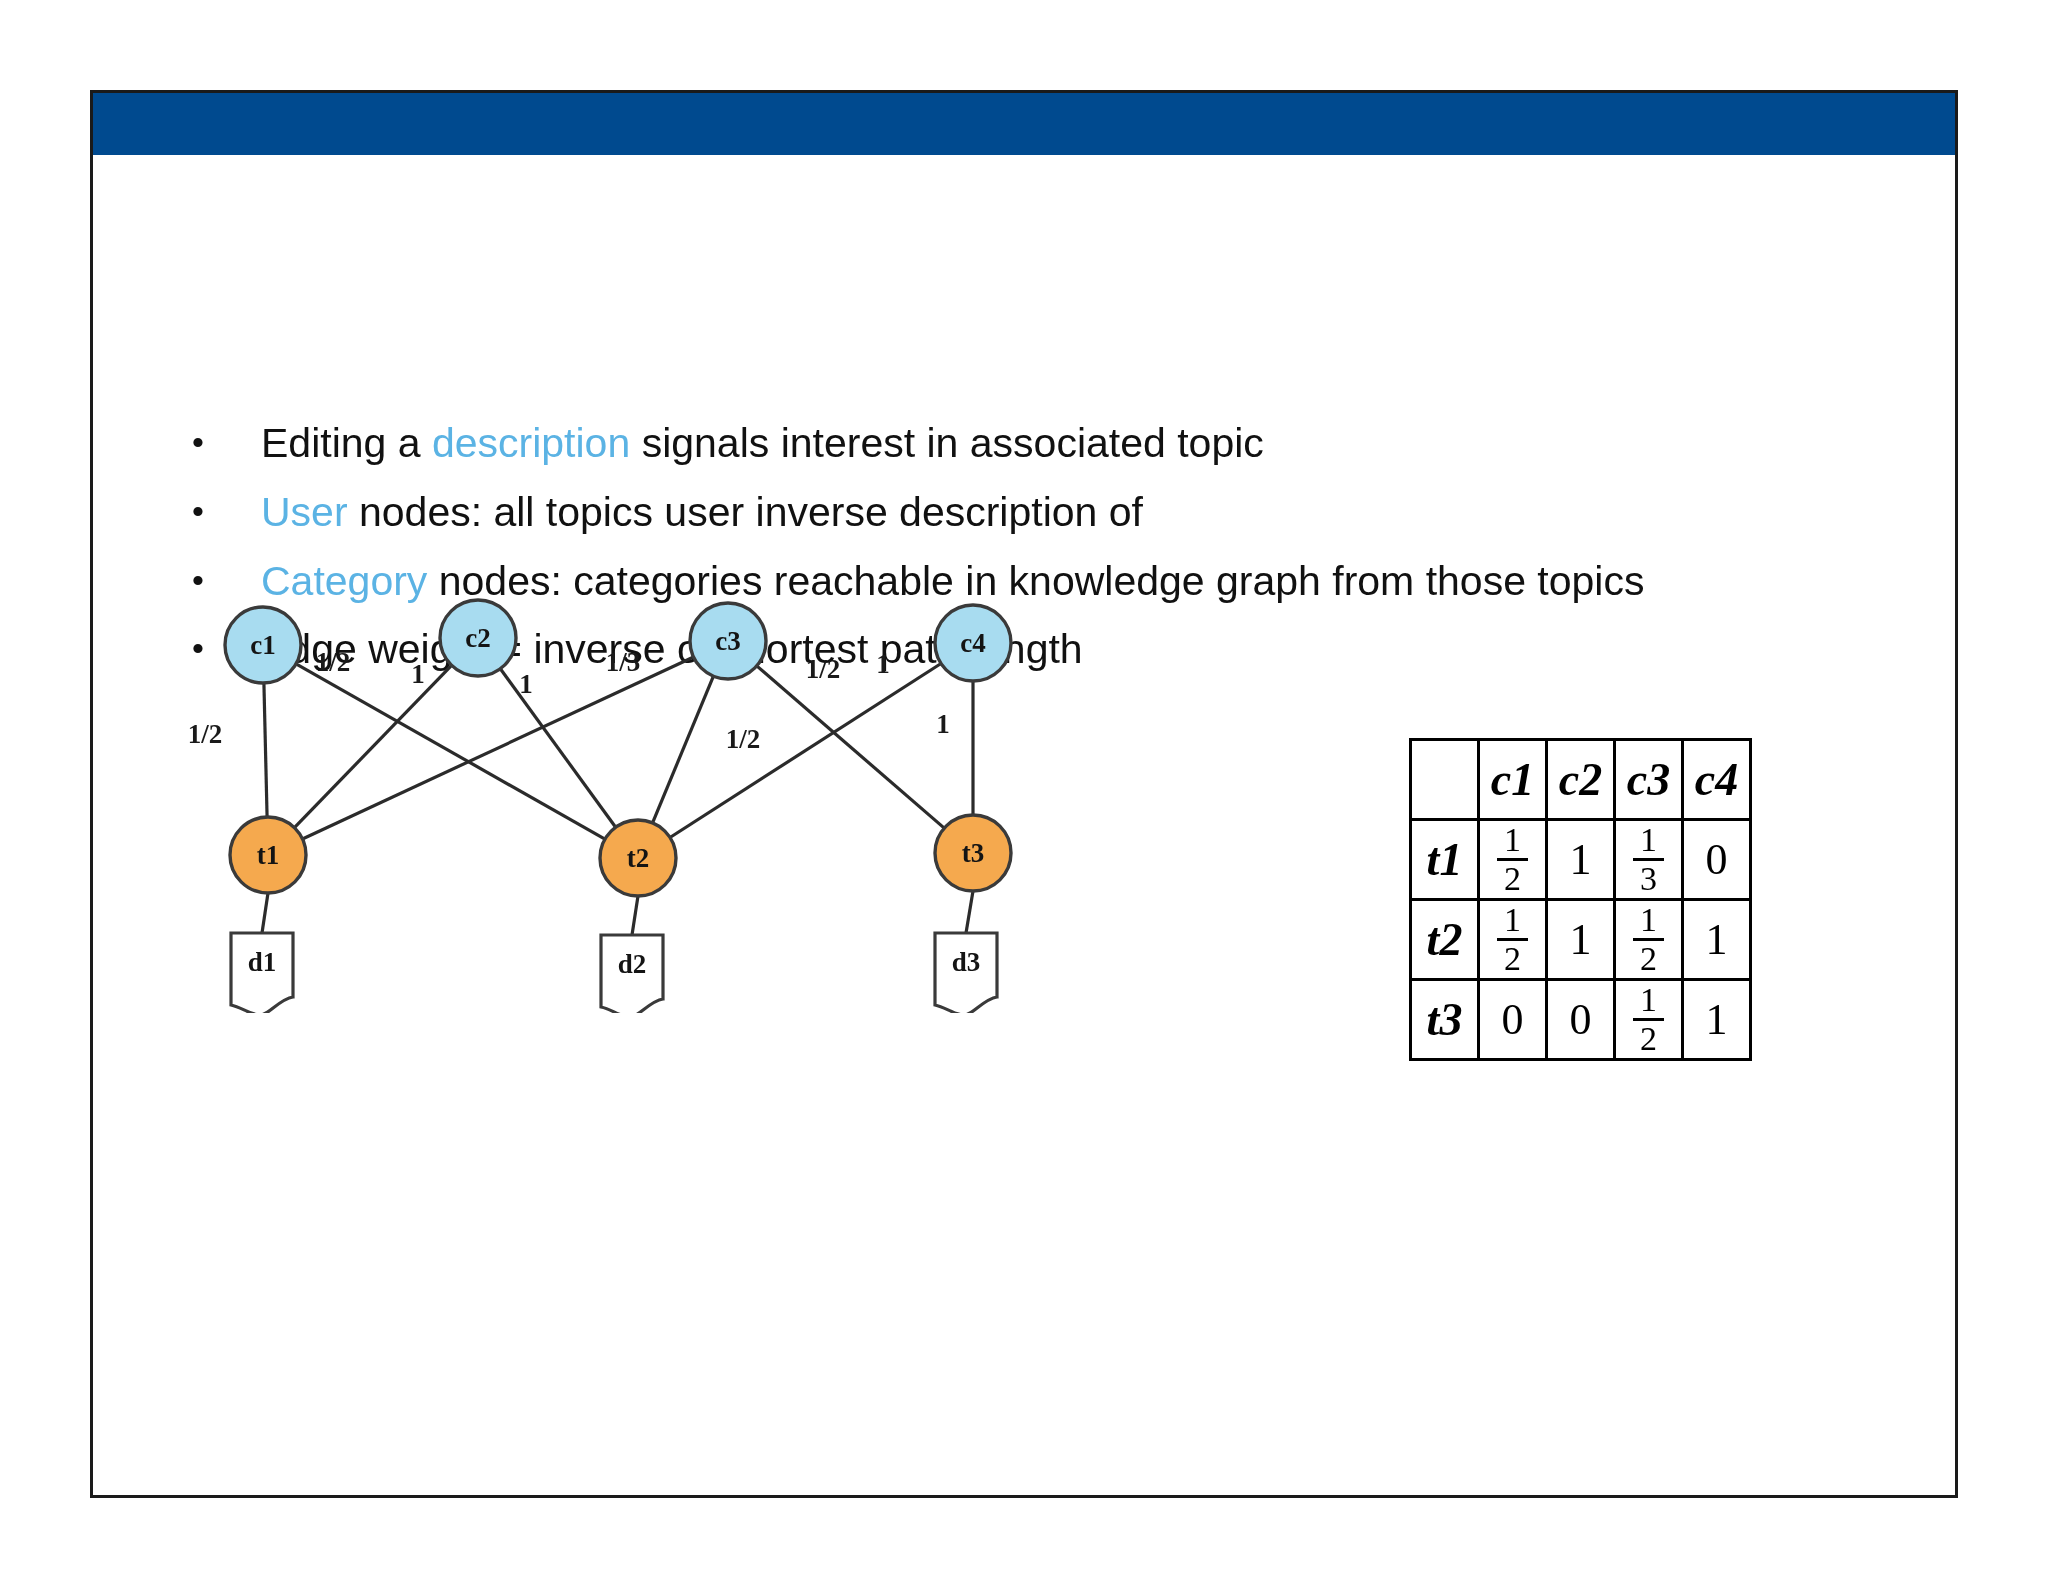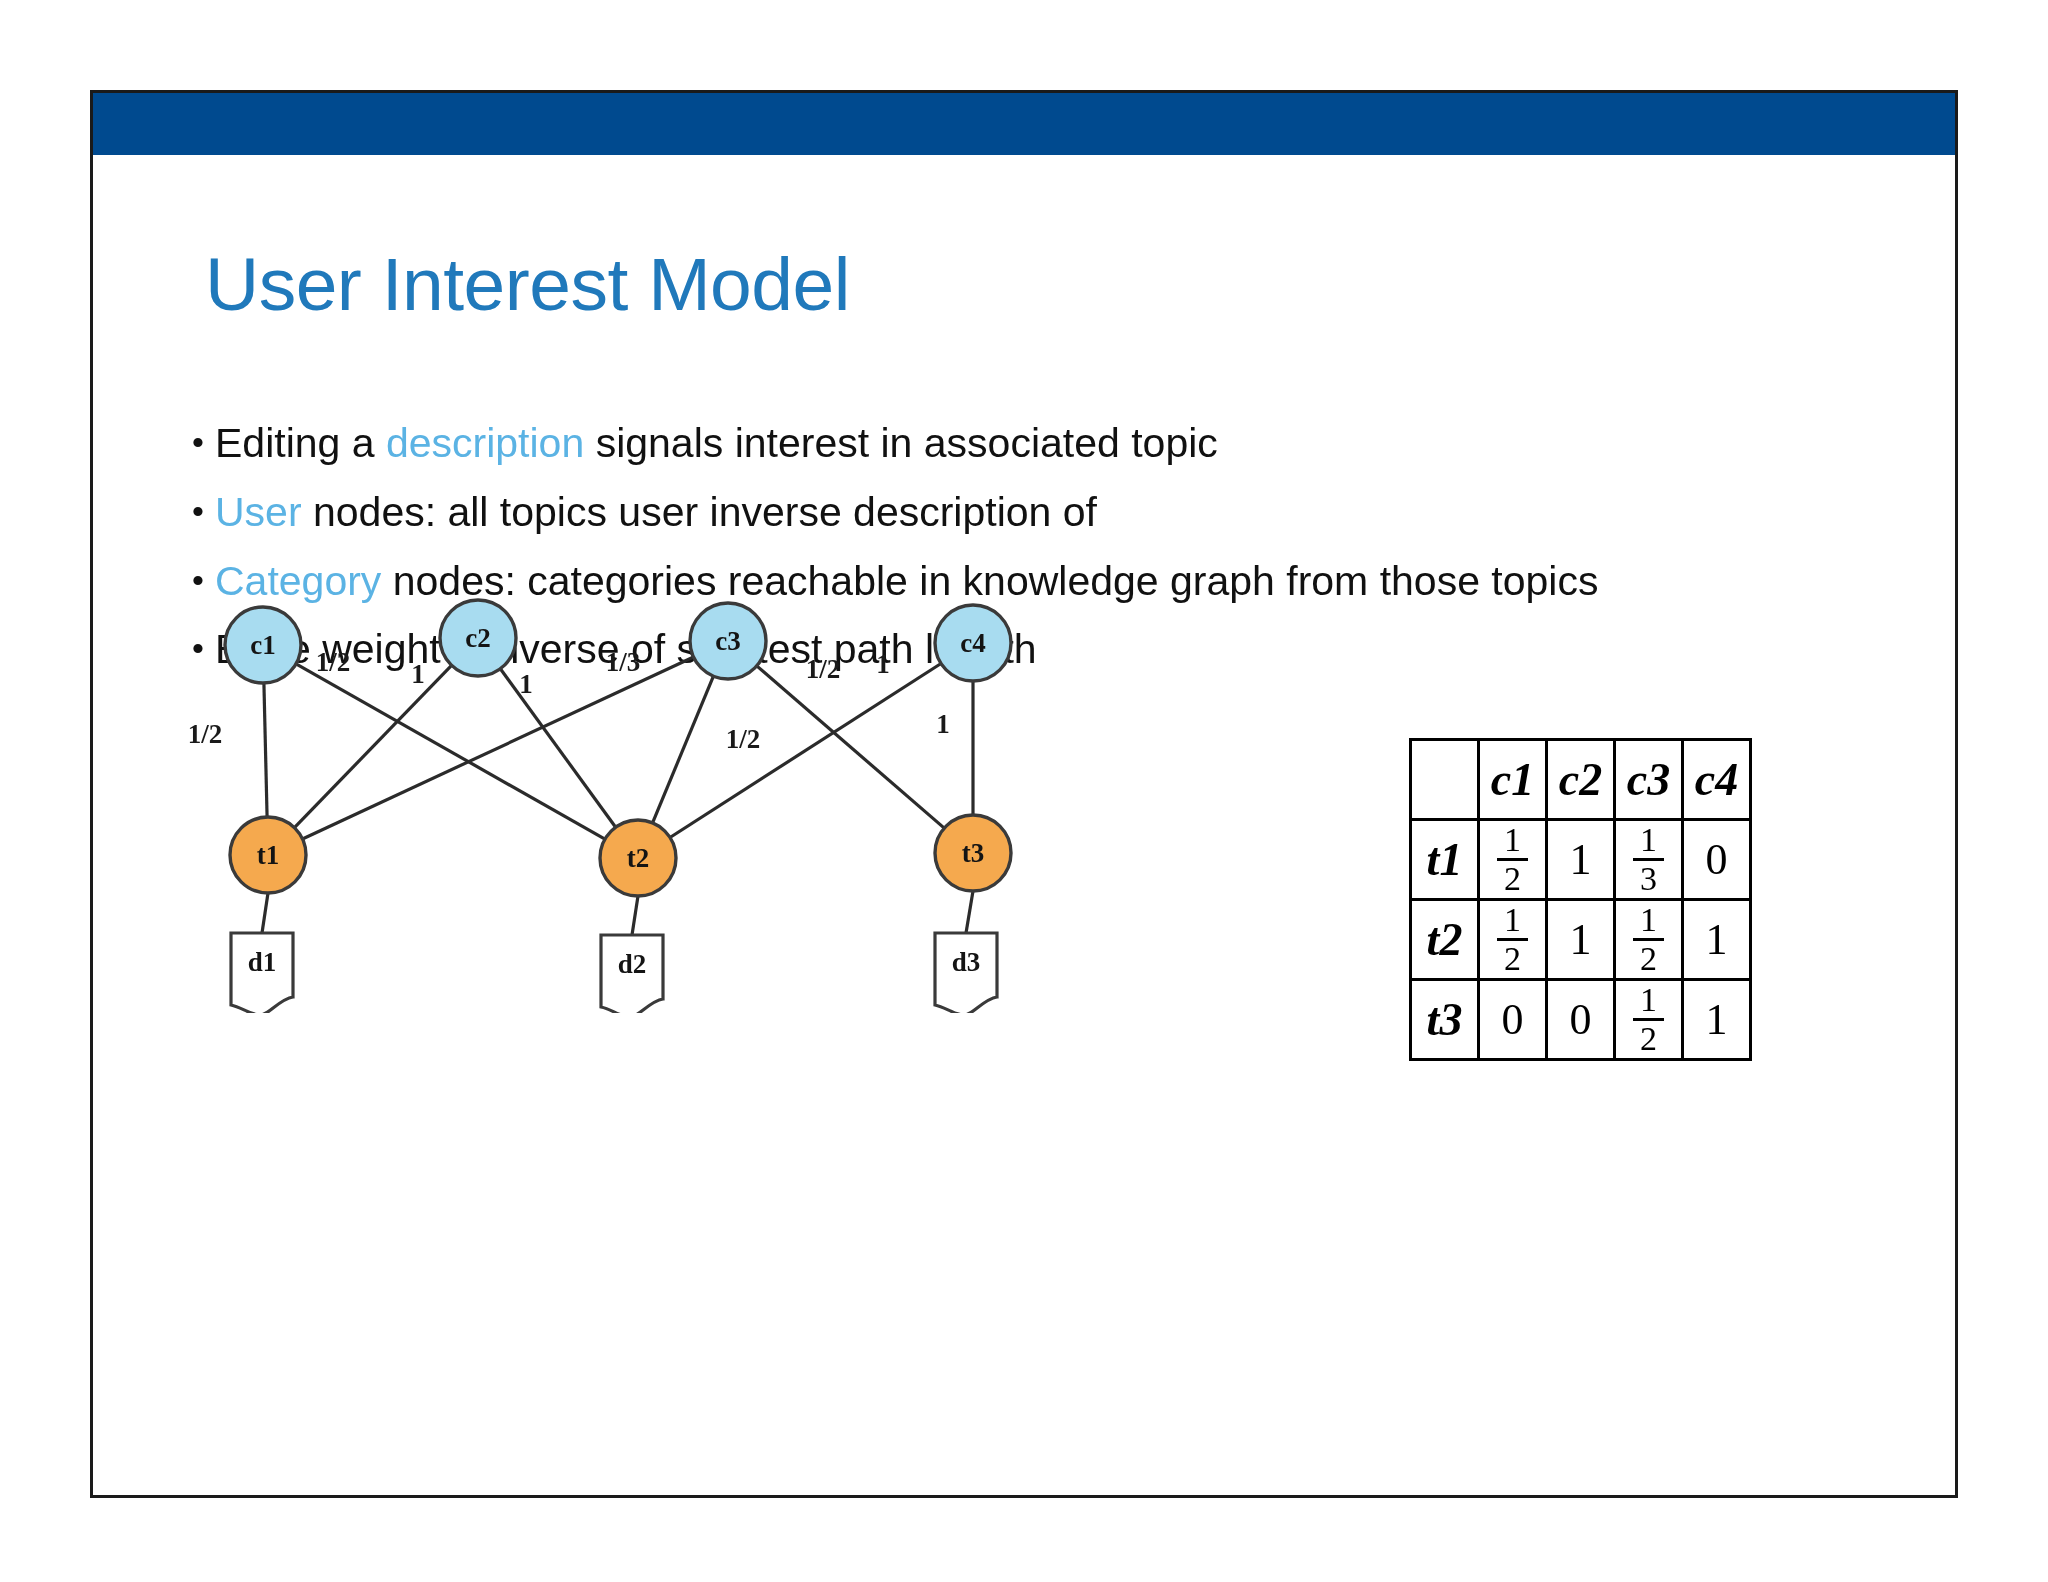--- a/index.html
+++ b/index.html
@@ -7,21 +7,21 @@
 
   .slide{position:absolute;left:90px;top:90px;width:1868px;height:1408px;background:#ffffff;border:3px solid #1a1a1a;box-sizing:border-box;overflow:hidden;}
 
   .header-bar{position:absolute;left:0;top:0;width:100%;height:62px;background:#004A8F;}
 
   .title{position:absolute;left:112px;top:148px;font-size:75px;color:#2079bb;font-family:"Liberation Sans",sans-serif;font-weight:400;letter-spacing:-0.5px;white-space:nowrap;}
 
   .bullets{position:absolute;left:88px;top:325px;width:1700px;}
   .bullet{display:flex;align-items:flex-start;font-size:41px;color:#111;line-height:1.24;margin-bottom:18px;font-family:"Liberation Sans",sans-serif;}
   .bullet .dot{width:34px;flex:0 0 34px;text-align:center;font-size:34px;line-height:1.42;color:#111;}
-  .bullet .txt{flex:1;}
+  .bullet .txt{flex:1;margin-left:46px;}
   .hl{color:#5bb3e4;}
 
   
   .graph{position:absolute;left:90px;top:500px;width:860px;height:420px;}
   .graph svg{display:block;}
 
   
   .matrix{position:absolute;left:1316px;top:645px;}
   table.mx{border-collapse:collapse;font-family:"Liberation Serif",serif;}
   table.mx td{border:3px solid #000;text-align:center;vertical-align:middle;
@@ -33,21 +33,20 @@
   .frac .num{display:block;padding:0 7px 1px;}
   .frac .den{display:block;border-top:3px solid #000;padding:1px 7px 0;}
 </style>
 </head>
 <body>
 
 <div class="slide">
 
   <div class="header-bar"></div>
 
-  <div class="title">User Interest Model</div>
 
   <div class="bullets">
       <div class="bullet">
         <span class="dot">•</span>
         <span class="txt"><span>Editing a </span><span class="hl">description</span><span> signals interest in associated topic</span></span>
       </div>
       <div class="bullet">
         <span class="dot">•</span>
         <span class="txt"><span class="hl">User</span><span> nodes: all topics user inverse description of</span></span>
       </div>

